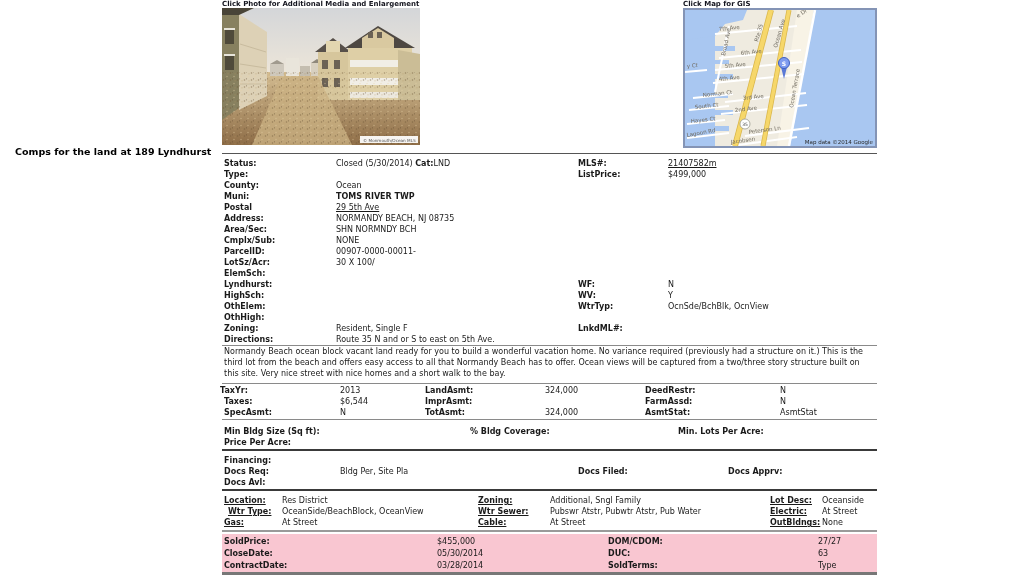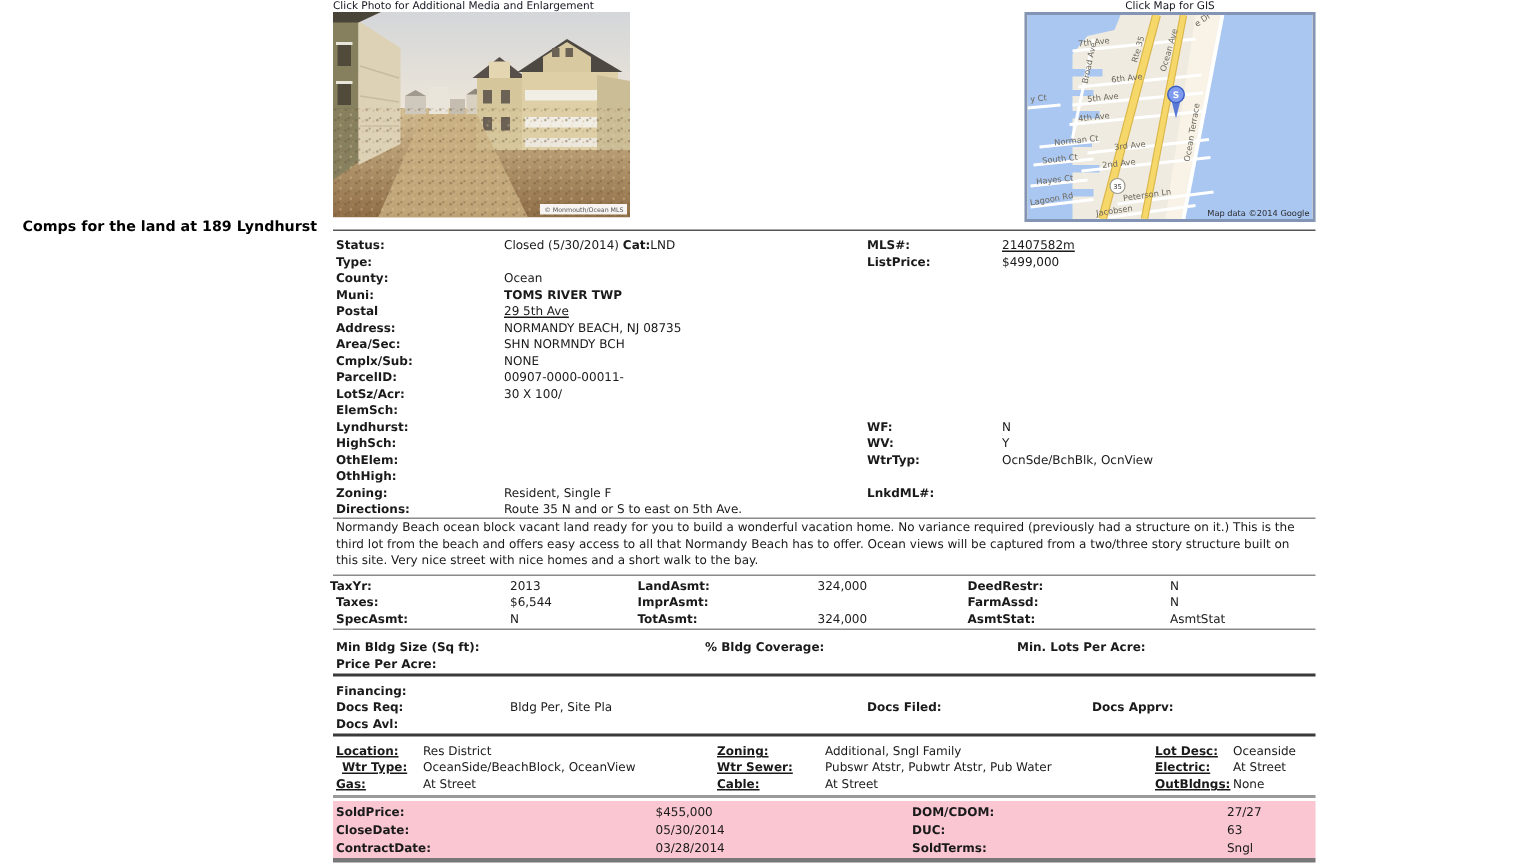--- a/index.html
+++ b/index.html
@@ -3,21 +3,21 @@
 <meta charset="utf-8">
 <style>
   * { margin:0; padding:0; box-sizing:border-box; }
   html,body { width:1024px; height:576px; }
   body { background:#fff; font-family:"DejaVu Sans", sans-serif; color:#1a1a1a; position:relative; overflow:hidden; }
   .t  { position:absolute; font-size:8px; line-height:9px; white-space:nowrap; }
   .b  { font-weight:bold; }
   .u  { text-decoration:underline; }
   .hl  { position:absolute; left:222px; width:655px; height:1px; background:#8a8a8a; }
   .hld { position:absolute; left:222px; width:655px; height:2px; background:#3a3a3a; }
-  .caption { position:absolute; font-size:7px; font-weight:normal; color:#14151f; }
+  .caption { position:absolute; font-size:7px; font-weight:bold; color:#14151f; }
   .note { position:absolute; left:15px; top:146px; font-size:9.5px; font-weight:bold; color:#000; }
   .photo-box { position:absolute; left:222px; top:8px; width:198px; height:137px; }
   .map-box   { position:absolute; left:683px; top:8px; width:194px; height:140px; border:2px solid #8494b5; background:#efebe0; }
   .pinkband  { position:absolute; left:222px; top:534px; width:655px; height:38px; }
   .botbar    { position:absolute; left:222px; top:572px; width:655px; height:3px; background:#777; }
   svg { display:block; }
   .mapsvg text { font-family:"DejaVu Sans", sans-serif; }
 </style>
 </head>
 <body>
@@ -77,21 +77,21 @@
     <rect x="100" y="70" width="6" height="9" fill="#6b6255"></rect>
     <rect x="112" y="70" width="6" height="9" fill="#6b6255"></rect>
     <polygon points="176,42 198,46 198,92 176,92" fill="#cbbd96"></polygon>
     <polygon points="60,68 96,68 130,137 30,137" fill="#cbb183" opacity="0.8"></polygon>
     <rect y="64" width="198" height="73" fill="url(#spk)" opacity="0.5"></rect>
     <rect x="138" y="128" width="58" height="7" fill="#ffffff" opacity="0.92"></rect>
     <text x="141" y="133.5" font-size="4.2" fill="#555">© Monmouth/Ocean MLS</text>
   </svg>
 </div>
 
-<div class="caption" style="left:683px; top:0; width:194px; text-align:center;">Click Map for GIS</div>
+<div class="caption" style="left:683px; top:0; width:194px; ">Click Map for GIS</div>
 <div class="map-box">
   <svg class="mapsvg" viewBox="0 0 190 136" width="190" height="136">
     <rect width="190" height="136" fill="#efebe0"></rect>
     <polygon points="112,0 129,0 105,136 92,136" fill="#f8f3e6"></polygon>
     <polygon points="129,0 190,0 190,136 105,136" fill="#a9c7f1"></polygon>
     <rect x="0" y="0" width="30" height="136" fill="#a9c7f1"></rect>
     <polygon points="0,0 62,0 58,10 40,14 30,26 0,30" fill="#a9c7f1"></polygon>
     <rect x="28" y="36" width="22" height="5" fill="#a9c7f1"></rect>
     <rect x="28" y="50" width="16" height="4" fill="#a9c7f1"></rect>
     <rect x="28" y="64" width="20" height="5" fill="#a9c7f1"></rect>
@@ -255,15 +255,15 @@
 <span class="t" style="top:537px;left:437px">$455,000</span>
 <span class="t b" style="top:549px;left:224px">CloseDate:</span>
 <span class="t" style="top:549px;left:437px">05/30/2014</span>
 <span class="t b" style="top:561px;left:224px">ContractDate:</span>
 <span class="t" style="top:561px;left:437px">03/28/2014</span>
 <span class="t b" style="top:537px;left:608px">DOM/CDOM:</span>
 <span class="t" style="top:537px;left:818px">27/27</span>
 <span class="t b" style="top:549px;left:608px">DUC:</span>
 <span class="t" style="top:549px;left:818px">63</span>
 <span class="t b" style="top:561px;left:608px">SoldTerms:</span>
-<span class="t" style="top:561px;left:818px">Sngl</span>
+<span class="t" style="top:561px;left:818px">Type</span>
 
 <div class="botbar"></div>
 
 </body></html>

